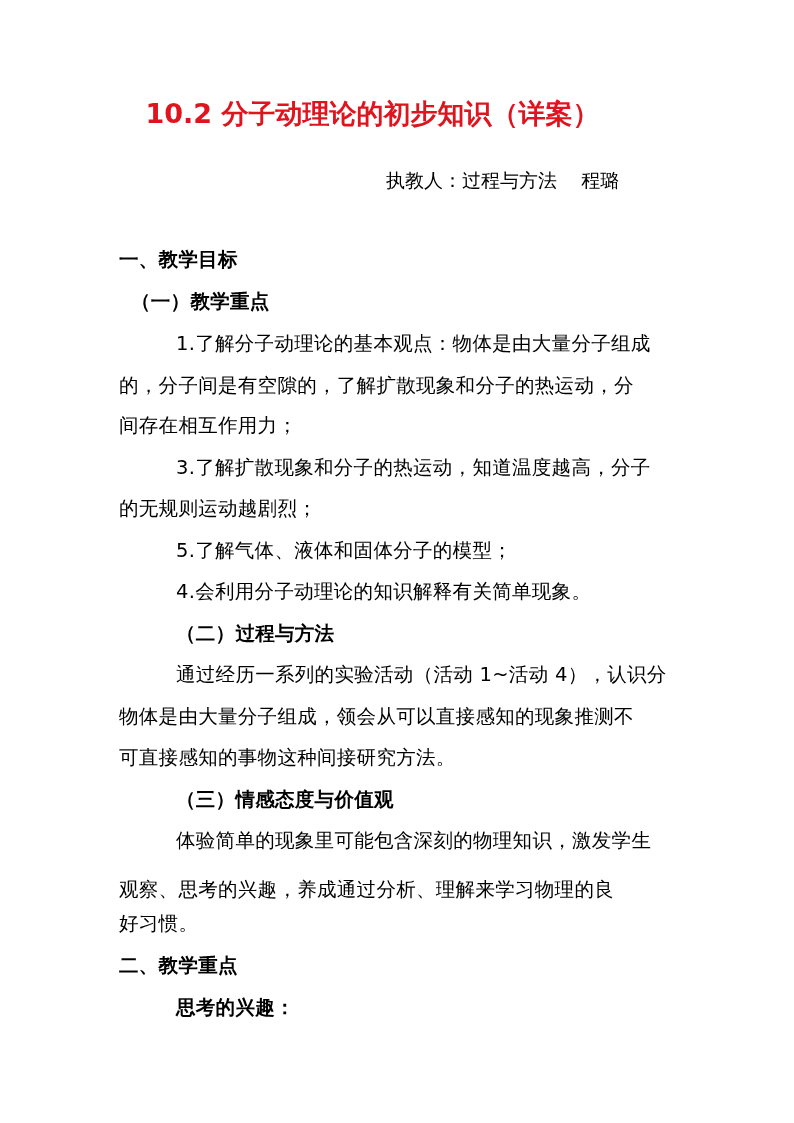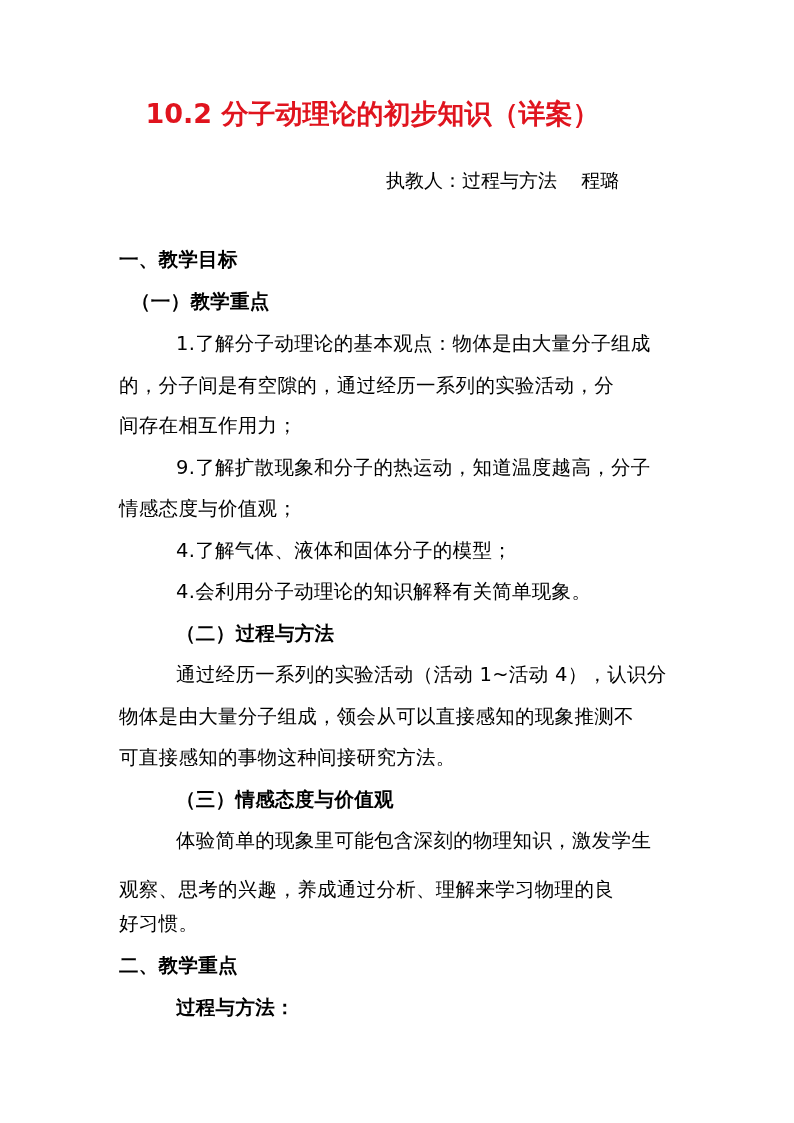--- a/index.html
+++ b/index.html
@@ -17,34 +17,34 @@
 <body>
 
 <div>
   <div class="title">10.2 分子动理论的初步知识（详案）</div>
   <div class="byline">执教人：过程与方法    程璐</div>
 
   <div class="line b" style="top:246px">一、教学目标</div>
   <div class="line b ind1" style="top:288px">（一）教学重点</div>
 
   <div class="line ind2" style="top:330px">1.了解分子动理论的基本观点：物体是由大量分子组成</div>
-  <div class="line" style="top:372px">的，分子间是有空隙的，通过经历一系列的实验活动，分</div>
+  <div class="line" style="top:372px">的，分子间是有空隙的，了解扩散现象和分子的热运动，分</div>
   <div class="line" style="top:412px">间存在相互作用力；</div>
 
-  <div class="line ind2" style="top:454px">9.了解扩散现象和分子的热运动，知道温度越高，分子</div>
-  <div class="line" style="top:495px">情感态度与价值观；</div>
+  <div class="line ind2" style="top:454px">3.了解扩散现象和分子的热运动，知道温度越高，分子</div>
+  <div class="line" style="top:495px">的无规则运动越剧烈；</div>
 
-  <div class="line ind2" style="top:537px">4.了解气体、液体和固体分子的模型；</div>
+  <div class="line ind2" style="top:537px">5.了解气体、液体和固体分子的模型；</div>
   <div class="line ind2" style="top:578px">4.会利用分子动理论的知识解释有关简单现象。</div>
 
   <div class="line b ind2" style="top:620px">（二）过程与方法</div>
   <div class="line ind2" style="top:661px">通过经历一系列的实验活动（活动 1~活动 4），认识分</div>
   <div class="line" style="top:703px">物体是由大量分子组成，领会从可以直接感知的现象推测不</div>
   <div class="line" style="top:744px">可直接感知的事物这种间接研究方法。</div>
 
   <div class="line b ind2" style="top:786px">（三）情感态度与价值观</div>
   <div class="line ind2" style="top:827px">体验简单的现象里可能包含深刻的物理知识，激发学生</div>
   <div class="line" style="top:876px">观察、思考的兴趣，养成通过分析、理解来学习物理的良</div>
   <div class="line" style="top:910px">好习惯。</div>
 
   <div class="line b" style="top:952px">二、教学重点</div>
-  <div class="line b ind2" style="top:994px">过程与方法：</div>
+  <div class="line b ind2" style="top:994px">思考的兴趣：</div>
 </div>
 
 </body></html>

